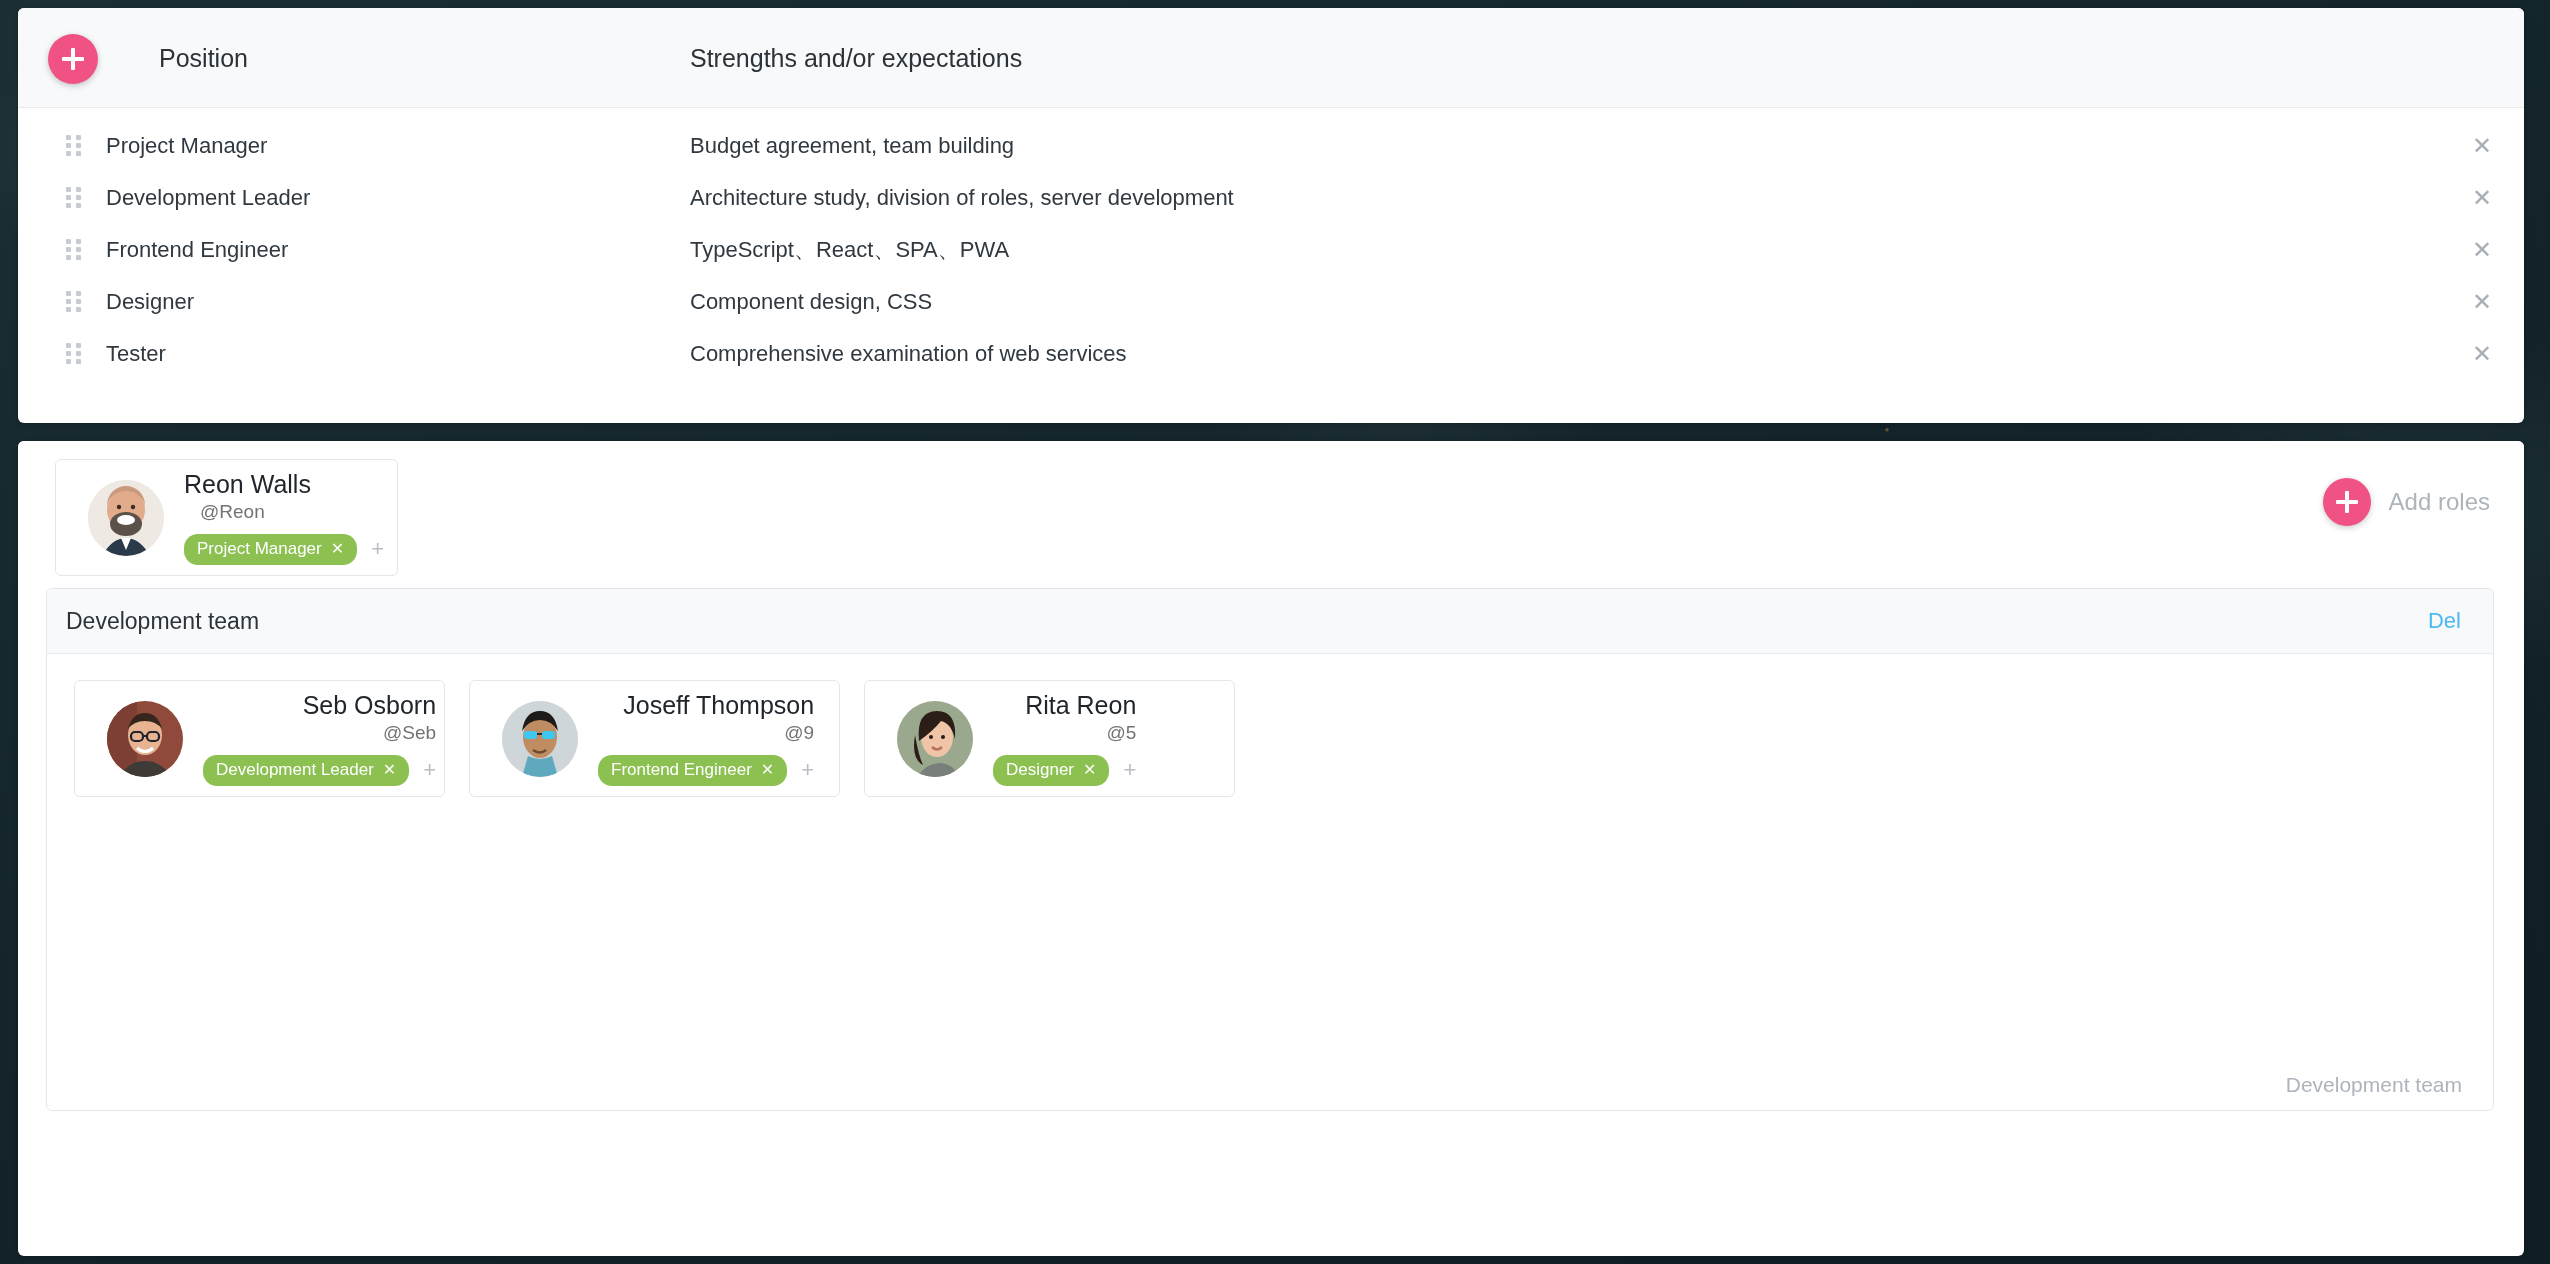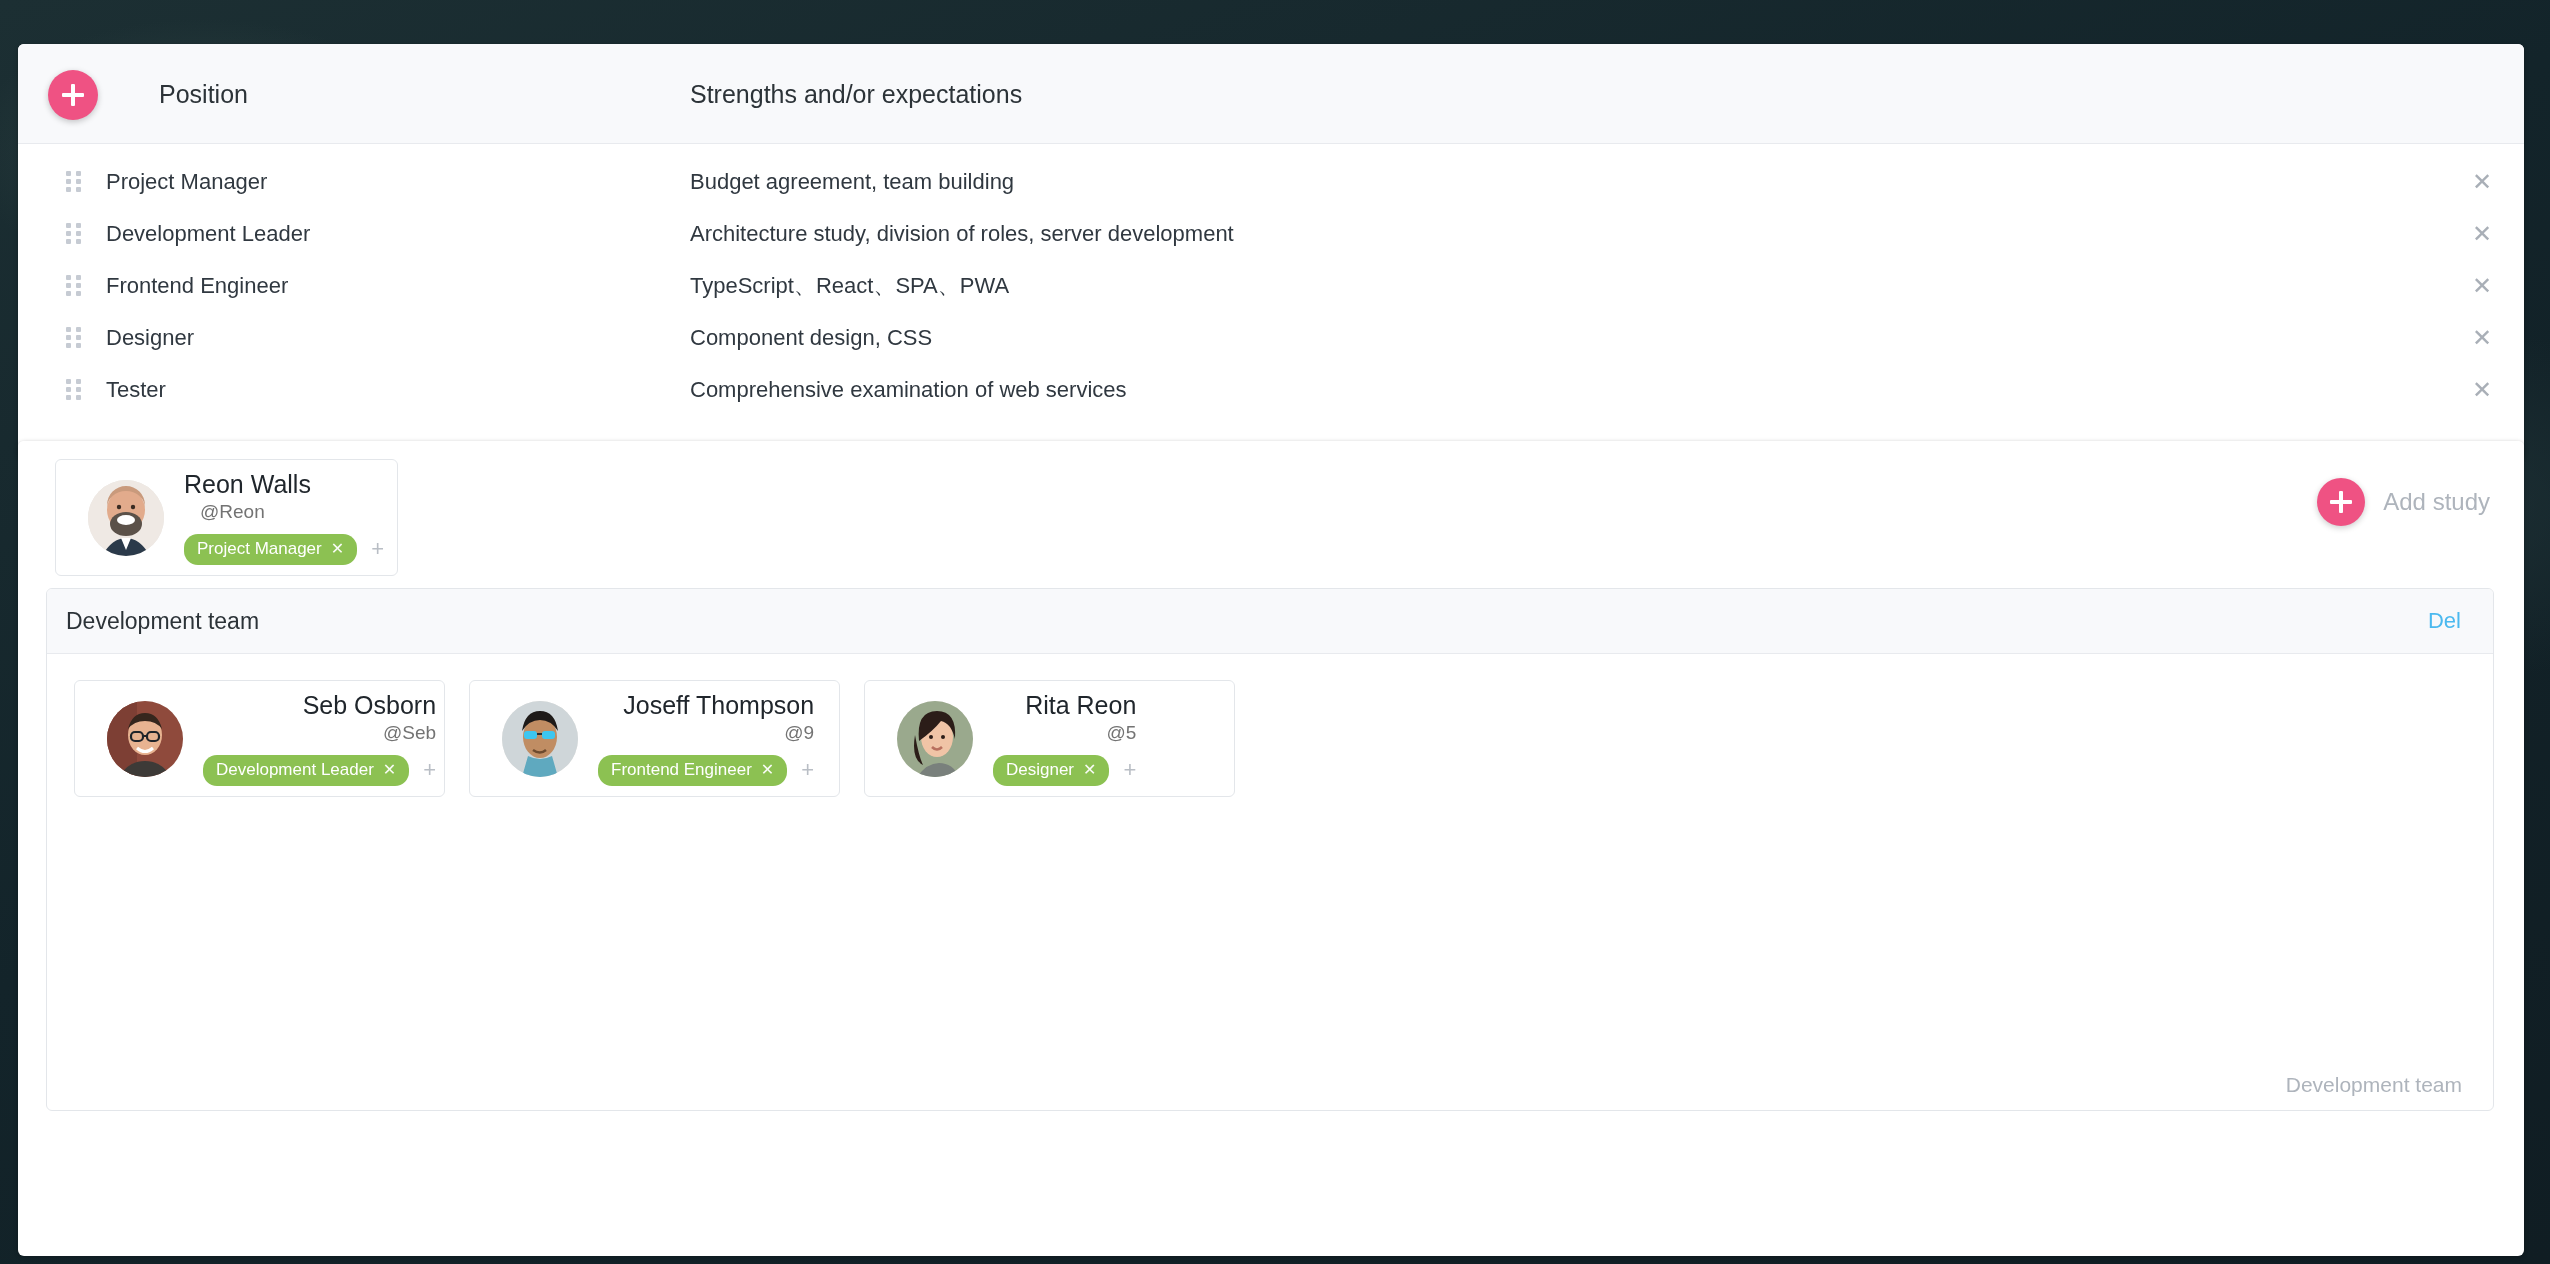--- a/index.html
+++ b/index.html
@@ -34,21 +34,20 @@
     border-radius: 6px;
     box-shadow: 0 1px 4px rgba(0,0,0,0.25);
   }
 
   #position-panel {
     left: 18px;
     top: 8px;
     width: 2506px;
     height: 415px;
     overflow: visible;
-    margin-top: 36px;
   }
 
   .table-header {
     position: relative;
     height: 100px;
     background: #f8f9fb;
     border-radius: 6px 6px 0 0;
     border-bottom: 1px solid #e8eaee;
   }
 
@@ -404,21 +403,21 @@
   </div>
 </div>
 
 <div class="panel" id="community-panel">
 
 
   <div class="community-body">
 
     <div class="add-team">
       <span class="add-team-fab"></span>
-      <span class="add-team-label">Add study</span>
+      <span class="add-team-label">Add roles</span>
     </div>
 
     <div class="member-card" id="owner-card">
       <div class="avatar">
         <svg viewBox="0 0 76 76" xmlns="http://www.w3.org/2000/svg">
           <rect width="76" height="76" fill="#efe9e4"></rect>
           <ellipse cx="38" cy="30" rx="19" ry="21" fill="#e2ab8c"></ellipse>
           <path d="M19 28 a19 17 0 0 1 38 0 v-3 a19 19 0 0 0 -38 0z" fill="#c99a7c"></path>
           <ellipse cx="38" cy="44" rx="16" ry="12" fill="#5b5149"></ellipse>
           <ellipse cx="38" cy="40" rx="9" ry="5" fill="#ffffff"></ellipse>

